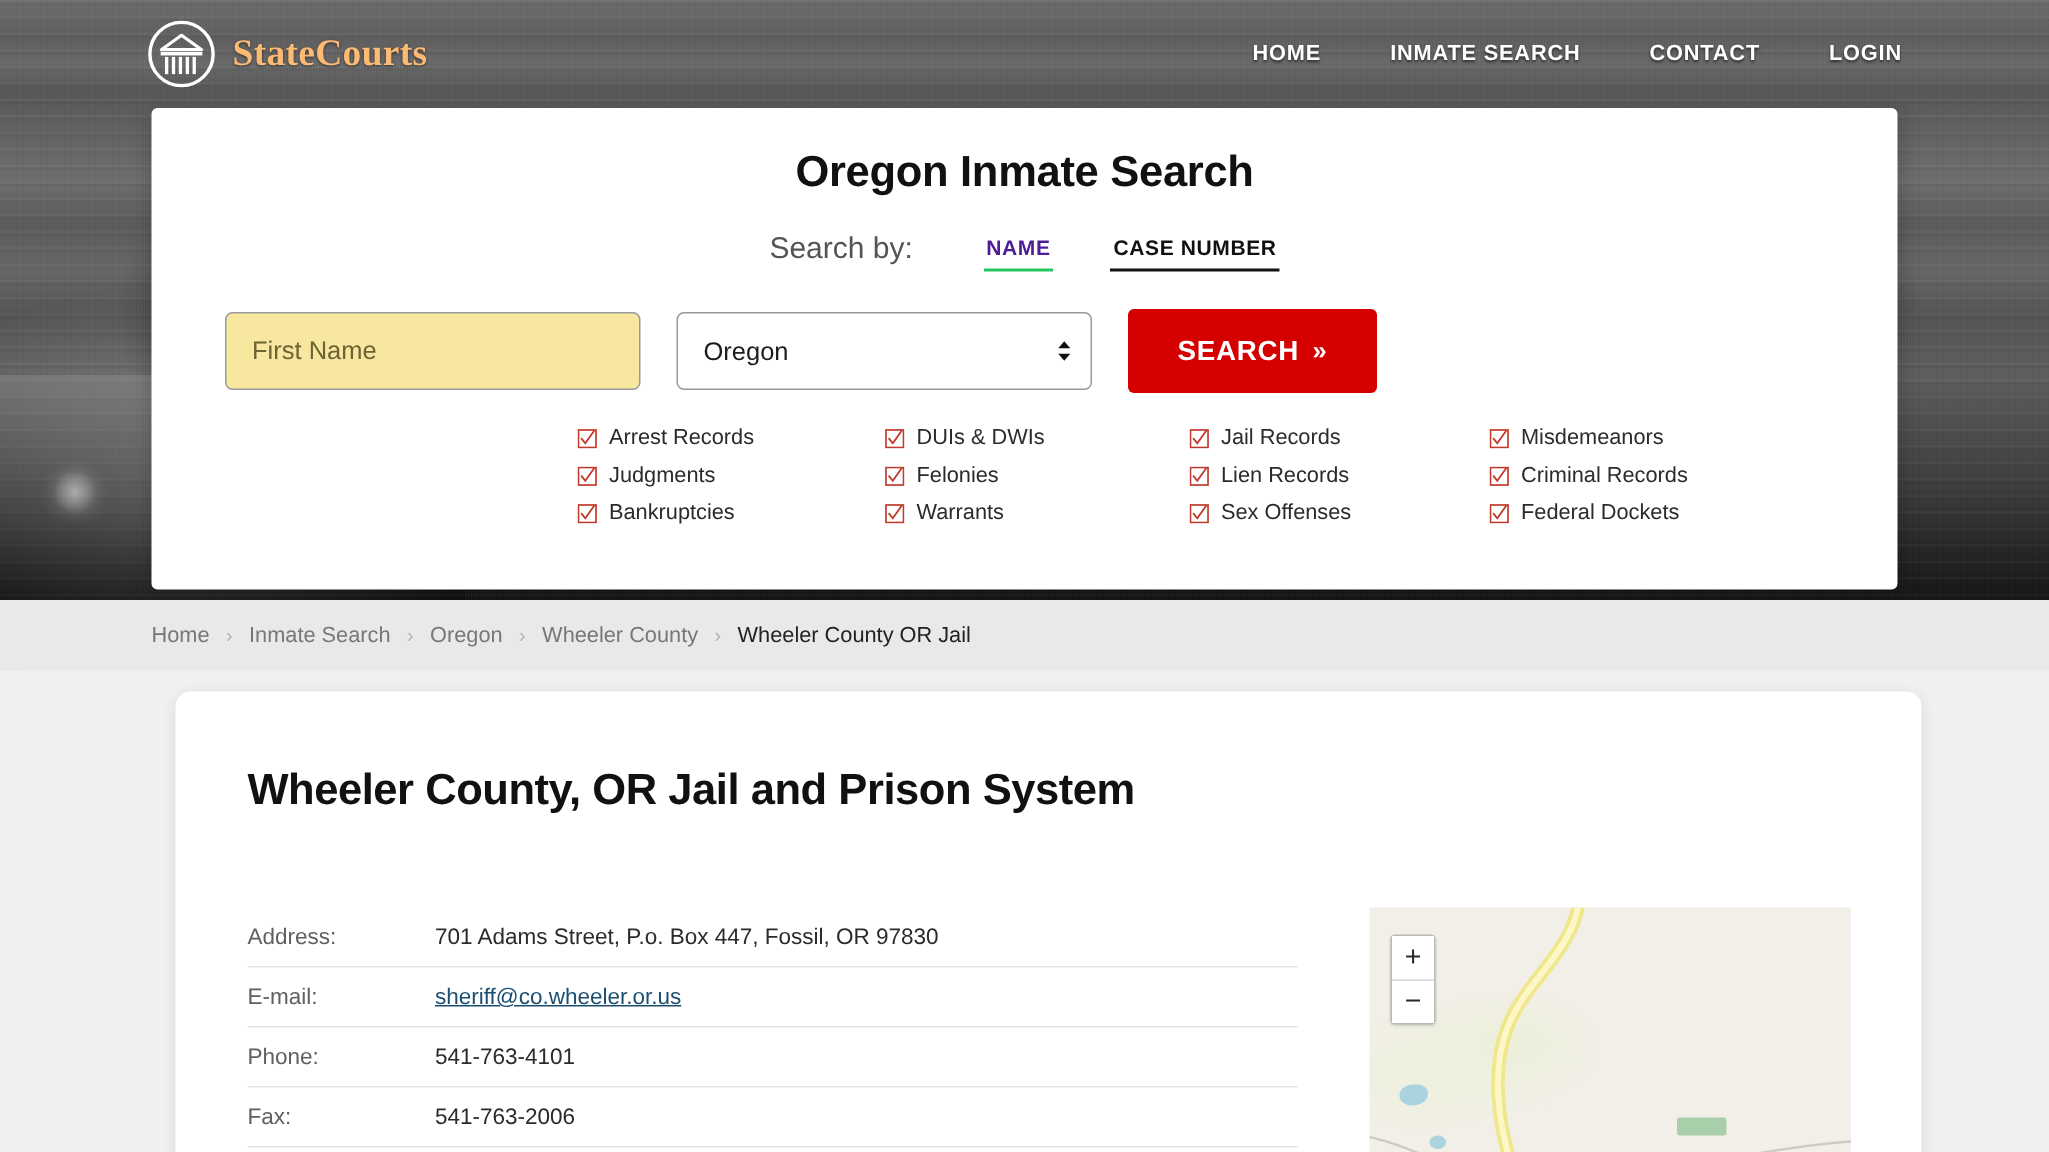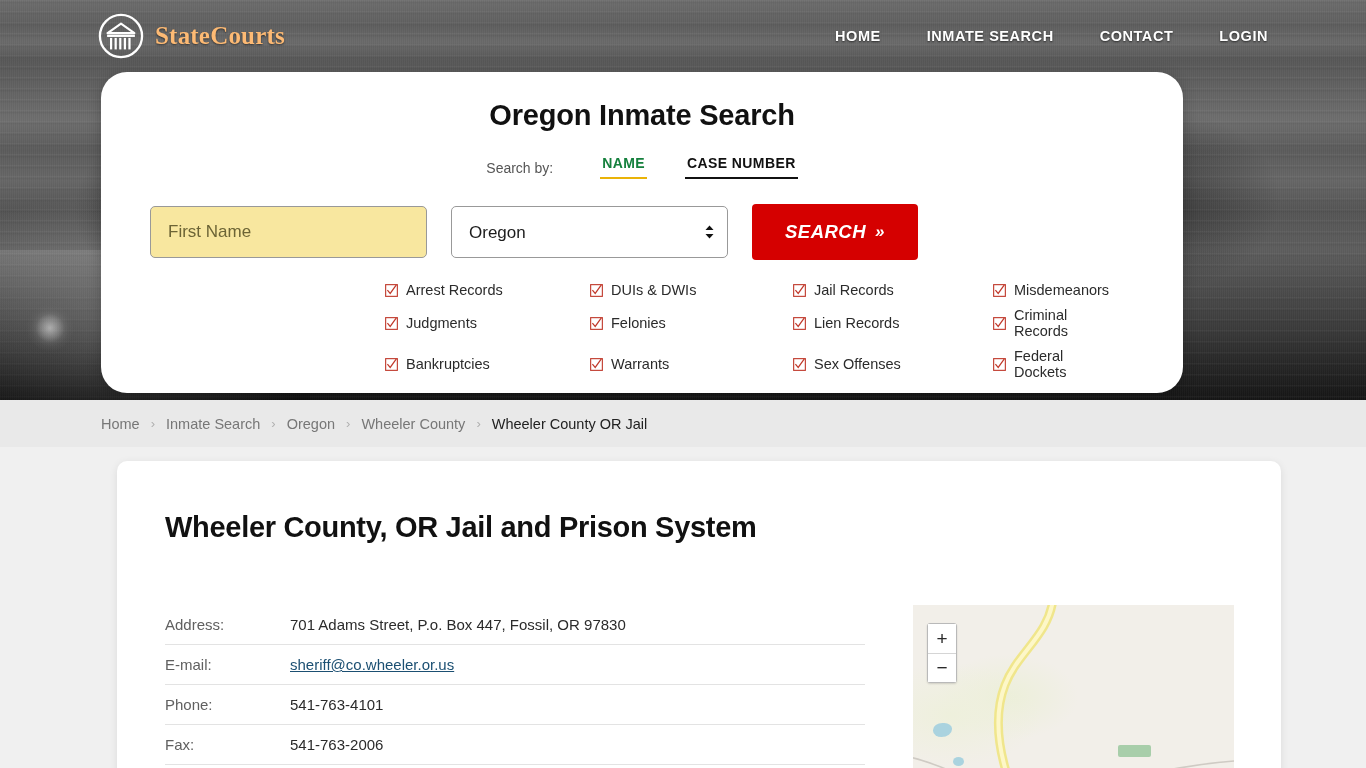--- a/index.html
+++ b/index.html
@@ -96,48 +96,48 @@
     font-weight: bold;
     letter-spacing: .55px;
     text-decoration: none;
     text-shadow: 0 1px 2px rgba(0,0,0,.6);
   }
 
   
   .search-card {
     position: absolute;
     left: 101px; top: 72px;
-    width: 1082px; height: 321px;
+    width: 1164px; height: 321px;
     background: #ffffff;
-    border-radius: 26px;
+    border-radius: 4px;
     box-shadow: 0 3px 14px rgba(0,0,0,.22);
     z-index: 6;
   }
   .card-title {
     text-align: center;
     font-size: 29px;
     font-weight: bold;
     color: #111111;
     padding-top: 27px;
     letter-spacing: -.2px;
   }
   .searchby-row {
     display: flex; align-items: flex-end; justify-content: center;
     gap: 0; margin-top: 23px;
   }
   .searchby-label {
-    font-size: 14px; color: #555555;
+    font-size: 20px; color: #555555;
     margin-right: 47px; padding-bottom: 3px;
   }
   .tab {
     font-size: 14px; font-weight: bold; letter-spacing: .4px;
     padding: 0 2px 6px 2px;
     cursor: pointer;
   }
-  .tab.name { color: #15803d; border-bottom: 2px solid #eab308; margin-right: 38px; }
+  .tab.name { color: #4c1d95; border-bottom: 2px solid #22c55e; margin-right: 38px; }
   .tab.case { color: #111111; border-bottom: 2px solid #111111; }
 
   .fields {
     display: flex; align-items: center;
     margin-top: 25px; padding: 0 49px;
     gap: 24px;
   }
   .inp {
     height: 52px;
     border: 1px solid #999999;
@@ -178,21 +178,21 @@
     font-size: 9px; line-height: 7px;
   }
   .btn-search {
     width: 166px; height: 56px;
     background: #d50000;
     color: #ffffff;
     border: none; border-radius: 4px;
     font-family: "Liberation Sans", sans-serif;
     font-size: 18.5px; font-weight: bold; letter-spacing: .5px;
     cursor: pointer;
-    display: flex; align-items: center; justify-content: center; gap: 9px; font-style: italic;
+    display: flex; align-items: center; justify-content: center; gap: 9px;
   }
   .btn-search .chev { font-size: 17px; }
 
   .checks {
     margin-top: 22px;
     padding: 0 80px 0 284px;
     display: grid;
     grid-template-columns: 205px 203px 200px auto;
     row-gap: 9px;
   }

